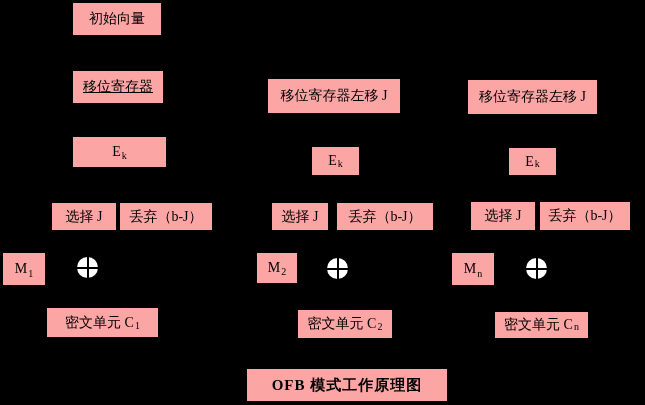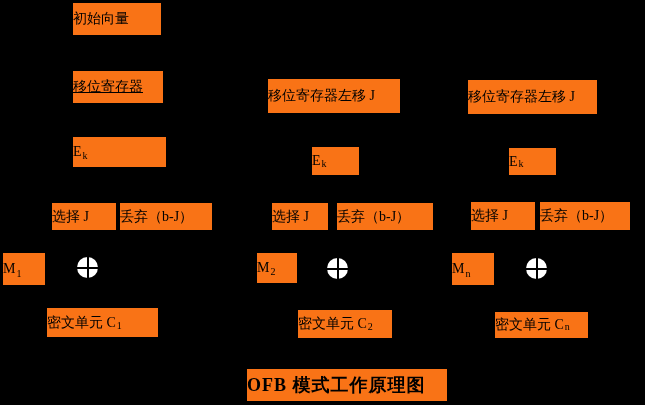--- a/index.html
+++ b/index.html
@@ -10,39 +10,40 @@
   .canvas {
     position: relative;
     width: 645px;
     height: 405px;
     background: #000000;
     overflow: hidden;
     font-family: "Liberation Serif", "DejaVu Serif", serif;
   }
   .box {
     position: absolute;
-    background: #f97316;
+    background: #fca5a5;
     color: #000000;
     display: flex;
     align-items: center;
+    justify-content: center;
     font-size: 14px;
     line-height: 1;
     white-space: nowrap;
     overflow: hidden;
     box-sizing: border-box;
   }
   .box .sub {
     font-size: 10px;
     align-self: flex-end;
     margin-bottom: 6px;
     margin-left: 1px;
   }
   .title-box {
     font-weight: bold;
-    font-size: 18px;
+    font-size: 15px;
     letter-spacing: 1px;
   }
   .xor {
     position: absolute;
     width: 21px;
     height: 21px;
     background: #ffffff;
     border-radius: 50%;
   }
   .xor::before {

